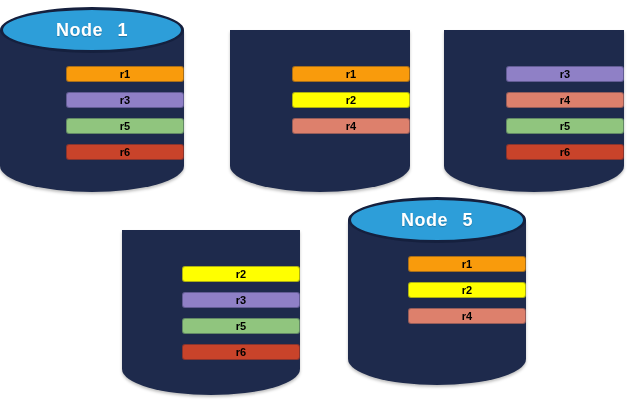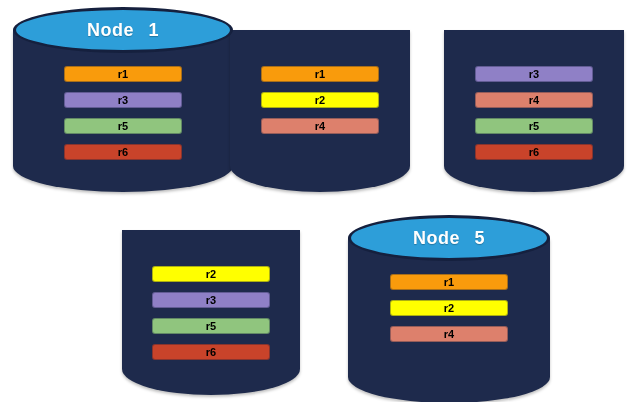--- a/index.html
+++ b/index.html
@@ -12,25 +12,25 @@
     position: relative;
     width: 638px;
     height: 402px;
     background: #ffffff;
     overflow: hidden;
   }
   .node {
     position: absolute;
   }
   
-  .node-1 { left: 13px;   top: 7px;   width: 220px; height: 185px; }
+  .node-1 { left: 0;   top: 7px;   width: 184px; height: 185px; }
   .node-2 { left: 230px; top: 7px;   width: 180px; height: 185px; }
   .node-3 { left: 444px; top: 7px;   width: 180px; height: 185px; }
   .node-4 { left: 122px; top: 207px; width: 178px; height: 188px; }
-  .node-5 { left: 348px; top: 215px; width: 178px; height: 188px; padding-left: 24px; }
+  .node-5 { left: 348px; top: 197px; width: 178px; height: 188px; }
 
   .cyl-body {
     position: absolute;
     top: 23px; left: 0; right: 0; bottom: 0;
     background: var(--cyl-body, #1E2A4C);
     border-radius: 0 0 50% 50% / 0 0 26px 26px;
     box-shadow: 0 2px 3px rgba(0,0,0,0.25);
   }
   .cyl-top {
     position: absolute;
@@ -52,21 +52,21 @@
     word-spacing: 9px;
     letter-spacing: 0.5px;
     text-shadow: 0 1px 1px rgba(0,0,0,0.25);
   }
   .bars {
     position: absolute;
     left: 0; right: 0;
     top: 59px;
     display: flex;
     flex-direction: column;
-    align-items: center;
+    align-items: flex-end;
     gap: 10px;
     z-index: 3;
     border-radius: 18px;
   }
   .bar {
     width: 116px;
     height: 14px;
     border-radius: 3px;
     border: 1px solid rgba(15, 25, 55, 0.35);
     box-sizing: content-box;

